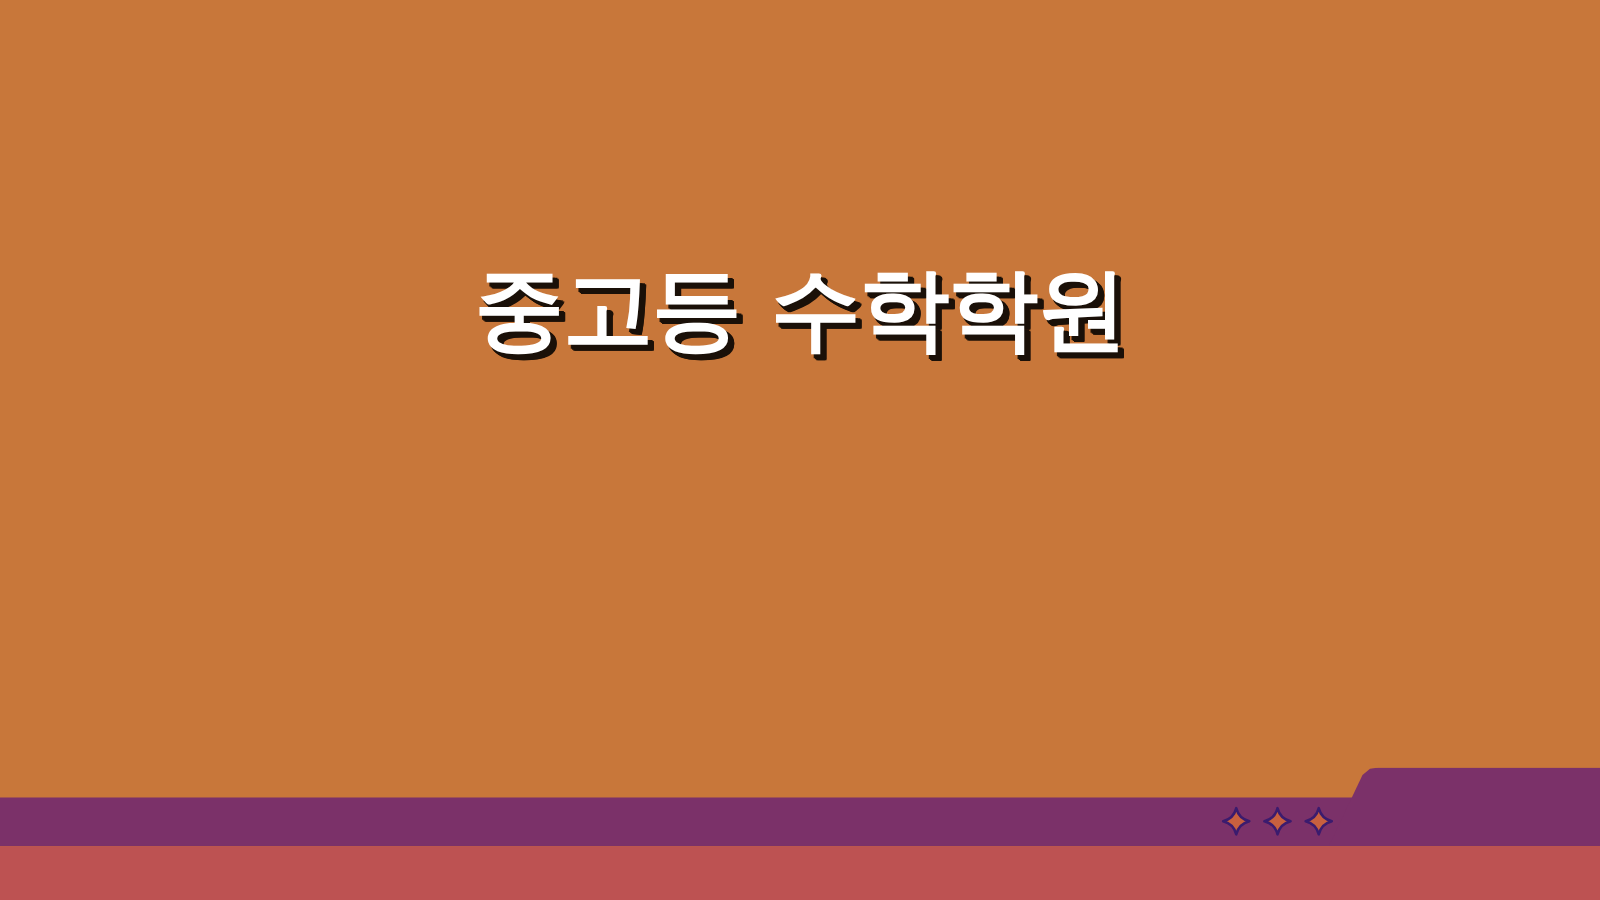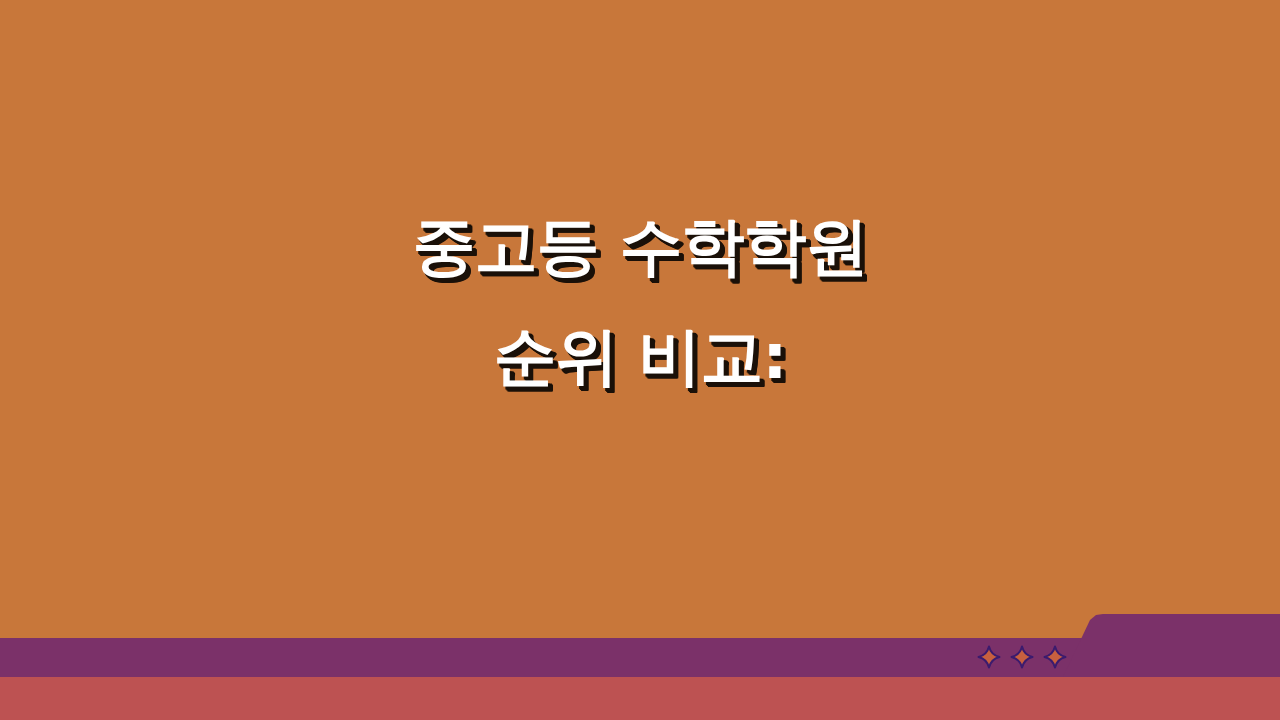--- a/index.html
+++ b/index.html
@@ -31,21 +31,21 @@
     top: 192px;
     width: 1280px;
     text-align: center;
     user-select: none;
   }
 
   .title-line {
     display: block;
     font-family: "DejaVu Sans", "Liberation Sans", sans-serif;
     font-weight: 700;
-    font-size: 63px;
+    font-size: 72px;
     line-height: 110px;
     letter-spacing: -1px;
     color: #ffffff;
     text-shadow:
        5px 5px 0 #1a1008,
        4px 5px 0 #1a1008,
        5px 4px 0 #1a1008,
        3px 4px 0 #1a1008,
        4px 3px 0 #1a1008,
        2px 3px 0 #231509;
@@ -104,21 +104,20 @@
 </style>
 </head>
 <body>
 
 <div id="canvas">
 
   <div class="bg-fill"></div>
 
   <div class="title-block">
     <span class="title-line">중고등 수학학원</span>
-    <span class="title-line">순위 비교:</span>
   </div>
 
   <div class="band-wrap">
 
     <div class="band-purple-base"></div>
     <div class="band-purple-step"></div>
     <div class="band-red"></div>
 
     <div class="sparkle sp-1">
       <svg viewBox="0 0 26 26" xmlns="http://www.w3.org/2000/svg">

